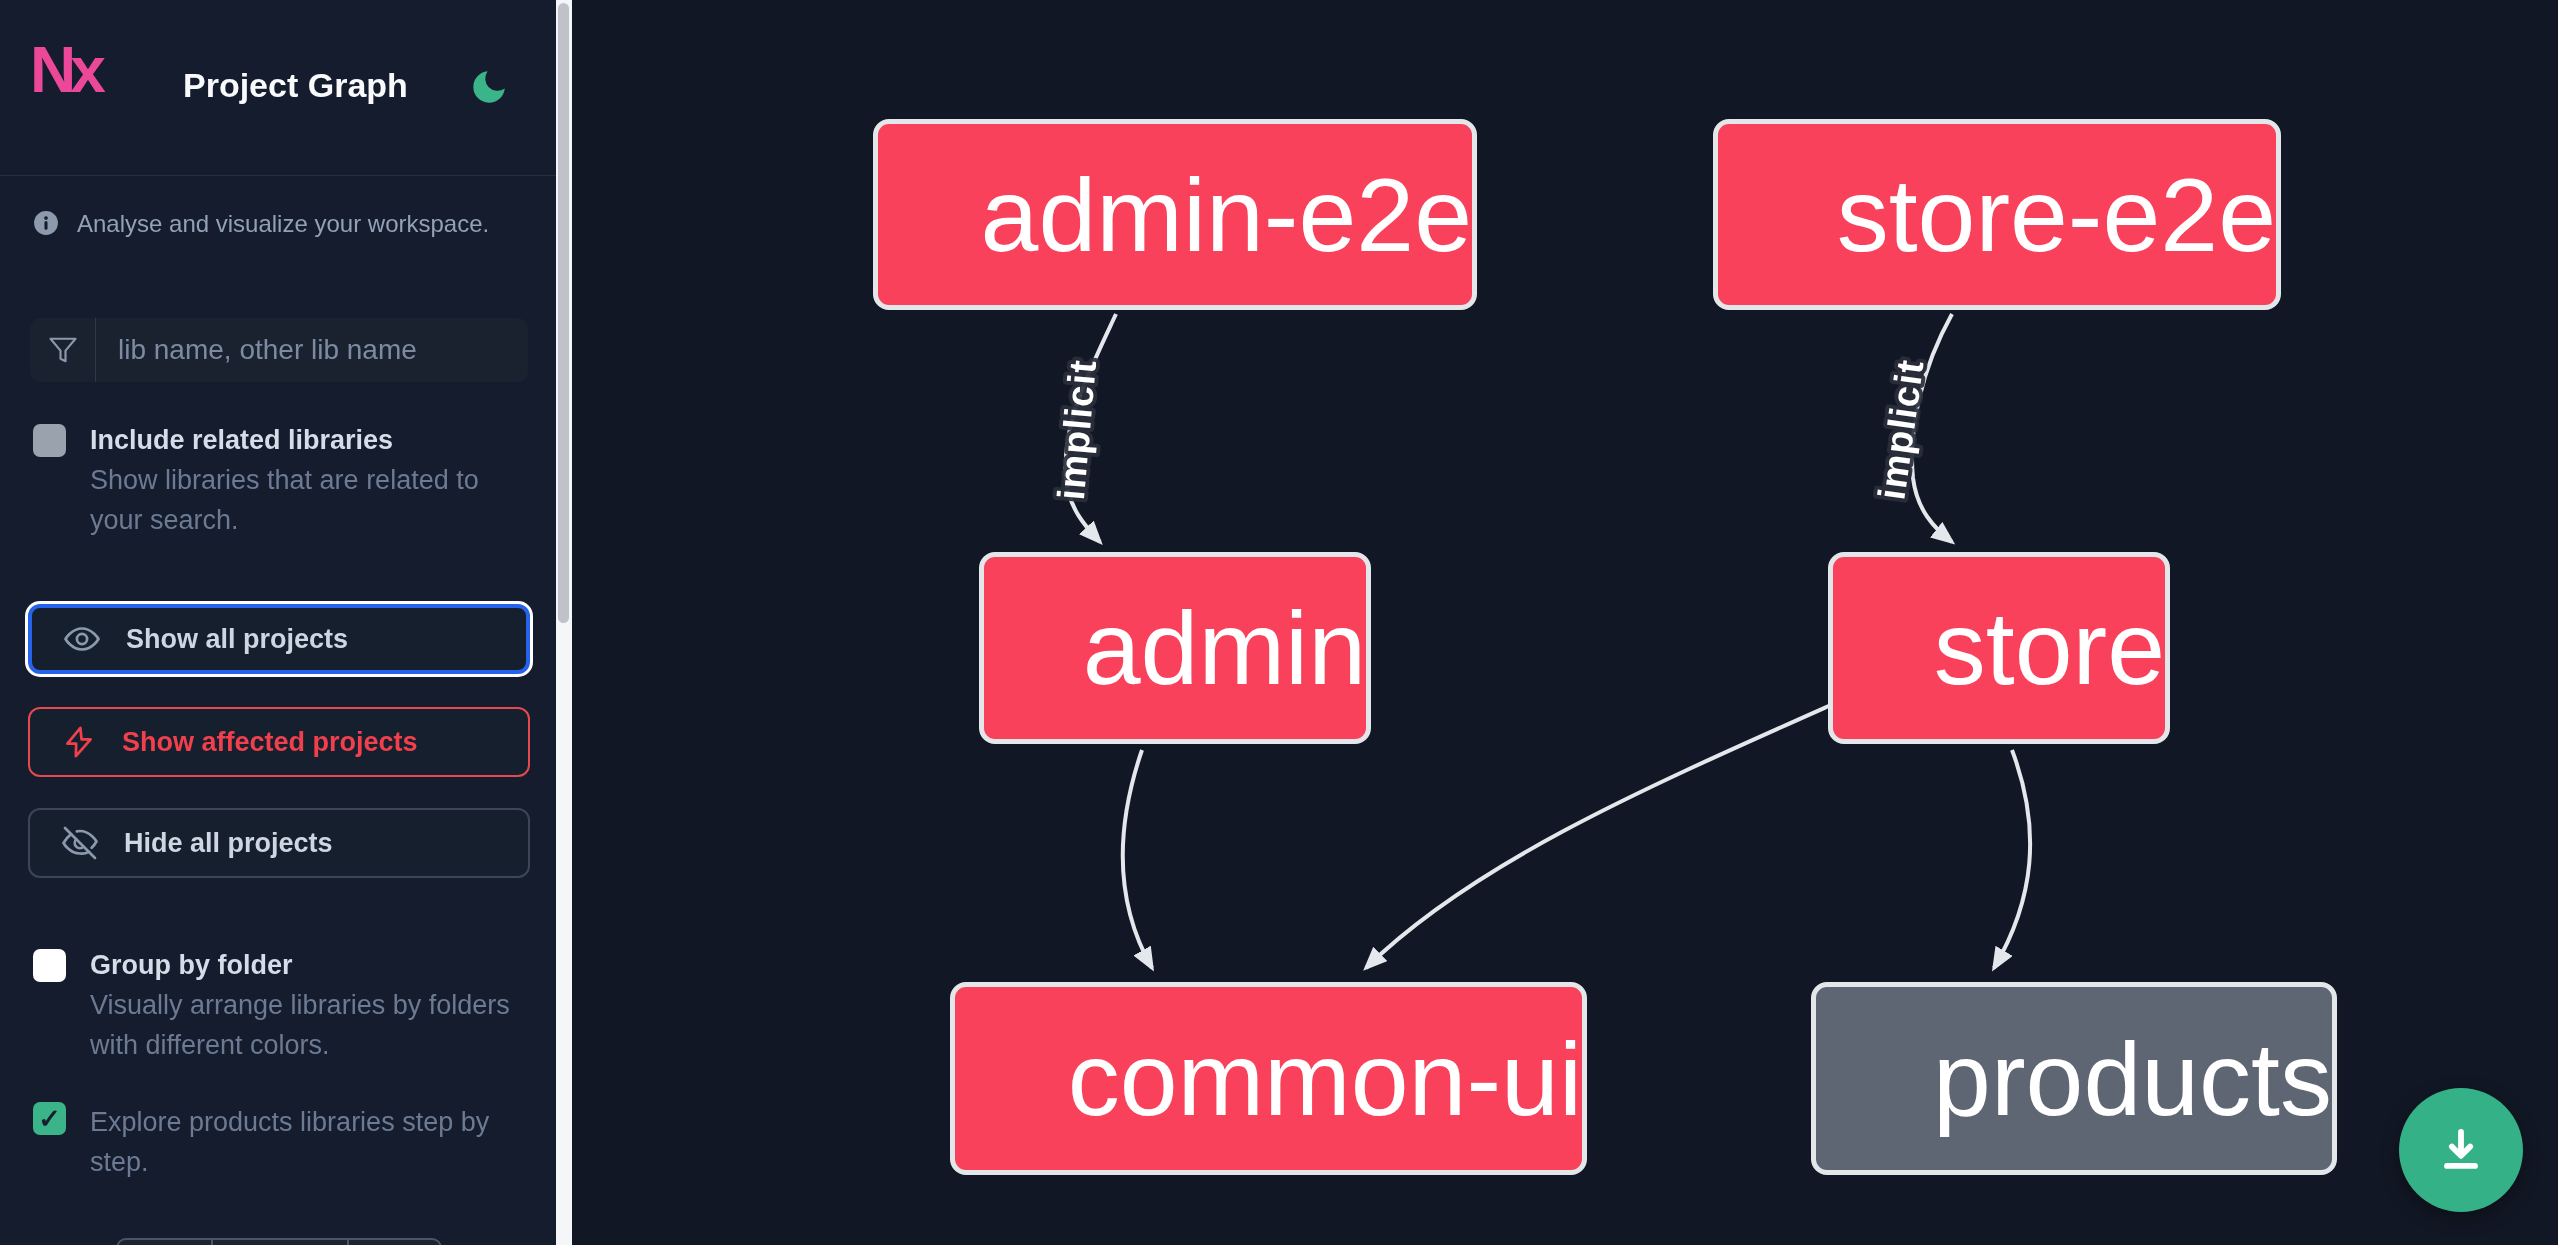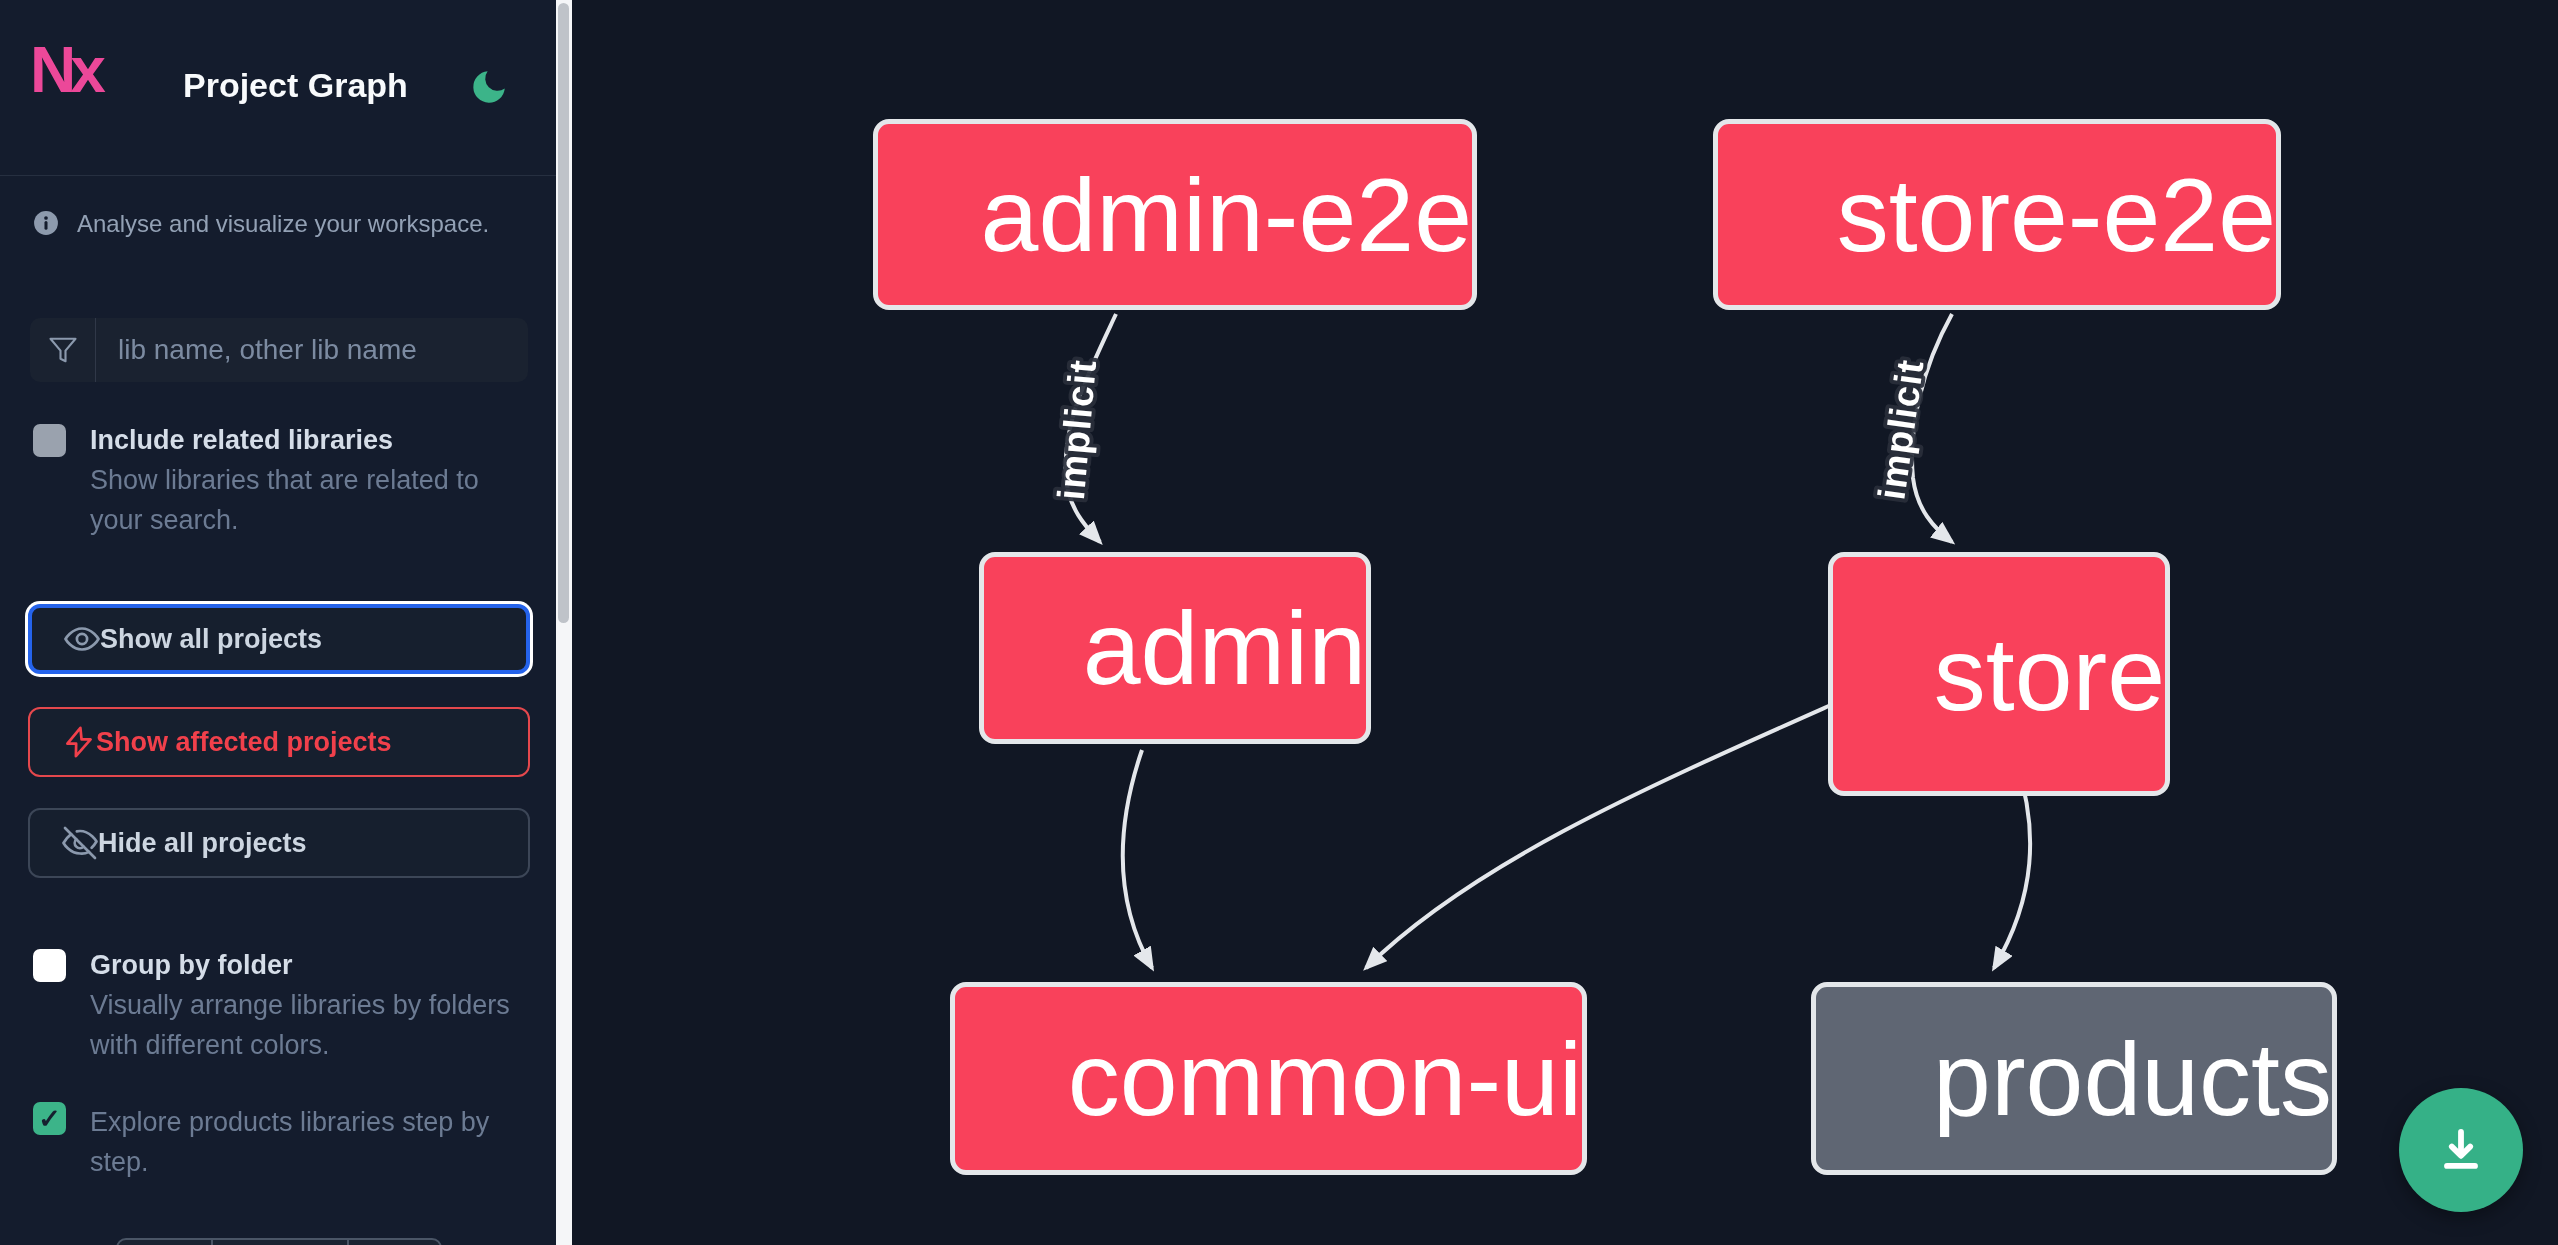--- a/index.html
+++ b/index.html
@@ -33,21 +33,21 @@
   .chk-box { position:absolute; left:0; top:2px; width:33px; height:33px; border-radius:7px; }
   .chk-box.muted { background:#9aa2ae; }
   .chk-box.white { background:#ffffff; }
   .chk-box.green { background:#3cb489; display:flex; align-items:center; justify-content:center;
                    color:#16202f; font-size:27px; font-weight:800; }
   .chk-text { margin-left:57px; }
   .chk-label { font-size:27px; font-weight:700; color:#d5dde8; line-height:36px; }
   .chk-desc  { margin-top:2px; font-size:27px; color:#6c7b93; line-height:40px; max-width:452px; }
 
   .sb-btn { position:absolute; left:28px; width:502px; height:70px; border-radius:12px;
-            background:#161f2e; display:flex; align-items:center; padding-left:32px;
+            background:#161f2e; display:flex; align-items:center; gap:26px; padding-left:32px;
             font-size:27px; font-weight:700; font-family:inherit; cursor:pointer;
             color:#cdd6e1; border:2px solid #3c4657; }
   .sb-btn svg { flex:0 0 auto; }
   .btn-show-all { border:4px solid #2563eb; box-shadow:0 0 0 3px #ffffff; }
   .btn-affected { border:2px solid #e5484d; color:#f1404b; }
 
   .stepper { position:absolute; left:116px; top:1238px; width:326px; height:40px;
              background:#1b2432; border:2px solid #4a5566; border-radius:10px; display:flex; }
   .stepper .seg { height:100%; }
   .stepper .seg + .seg { border-left:2px solid #4a5566; }
@@ -189,21 +189,21 @@
   </div>
 
   <div class="node pink" style="left:1141px;top:119px;width:568px;height:191px">
     <span>store-e2e</span>
   </div>
 
   <div class="node pink" style="left:407px;top:552px;width:392px;height:192px">
     <span>admin</span>
   </div>
 
-  <div class="node pink" style="left:1256px;top:552px;width:342px;height:244px">
+  <div class="node pink" style="left:1256px;top:552px;width:342px;height:192px">
     <span>store</span>
   </div>
 
   <div class="node pink" style="left:378px;top:982px;width:637px;height:193px">
     <span>common-ui</span>
   </div>
 
   <div class="node gray" style="left:1239px;top:982px;width:526px;height:193px">
     <span>products</span>
   </div>

